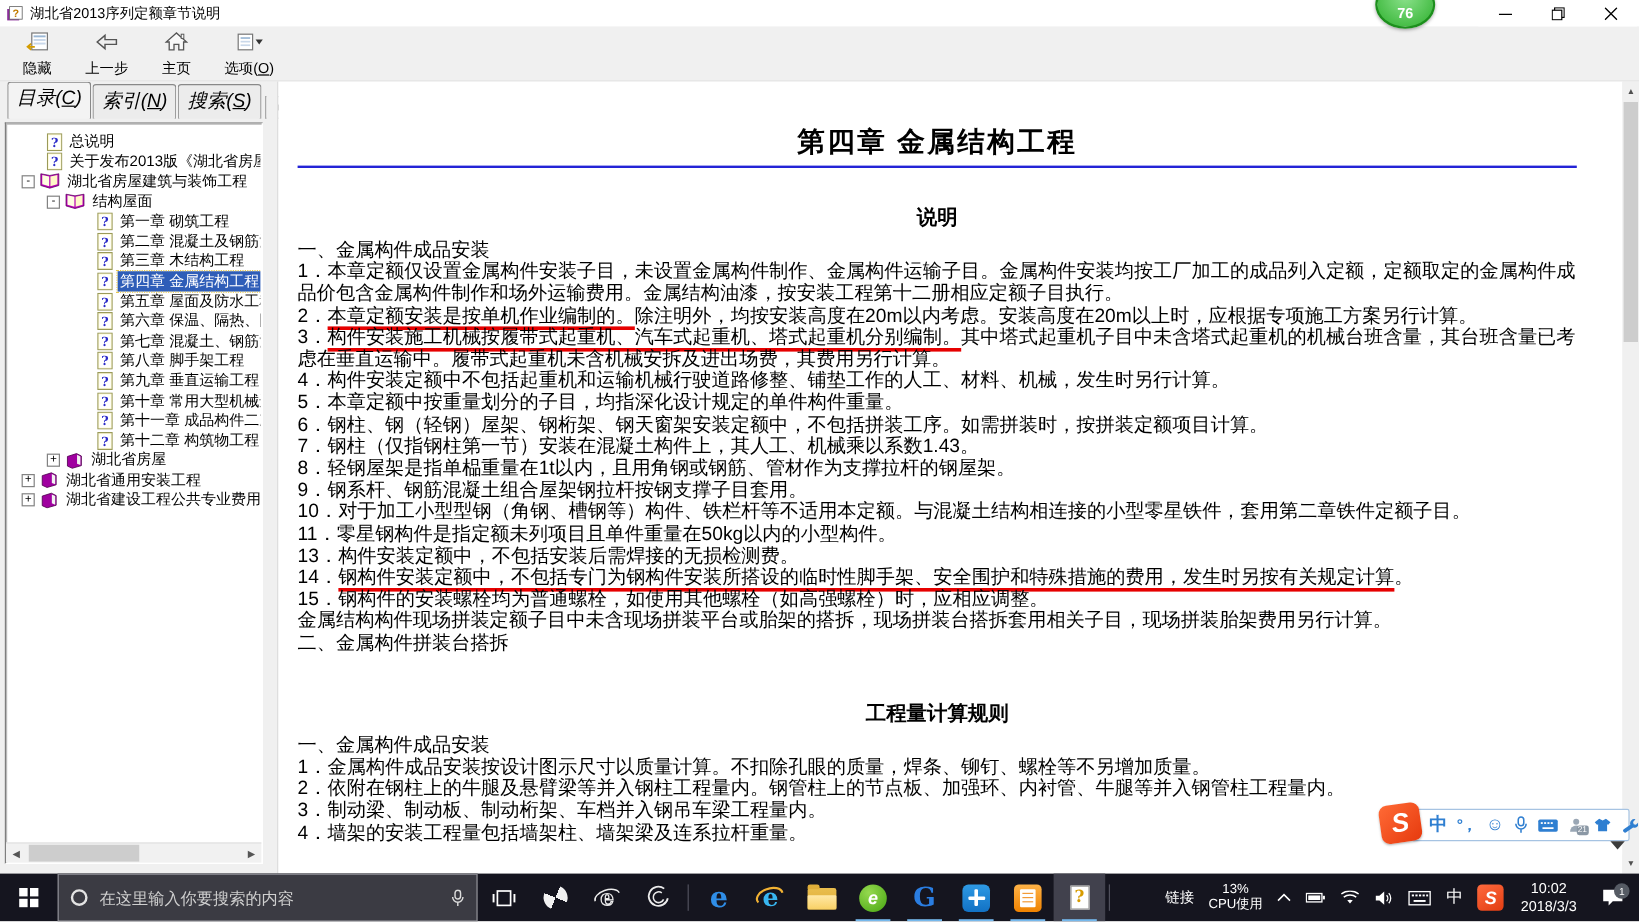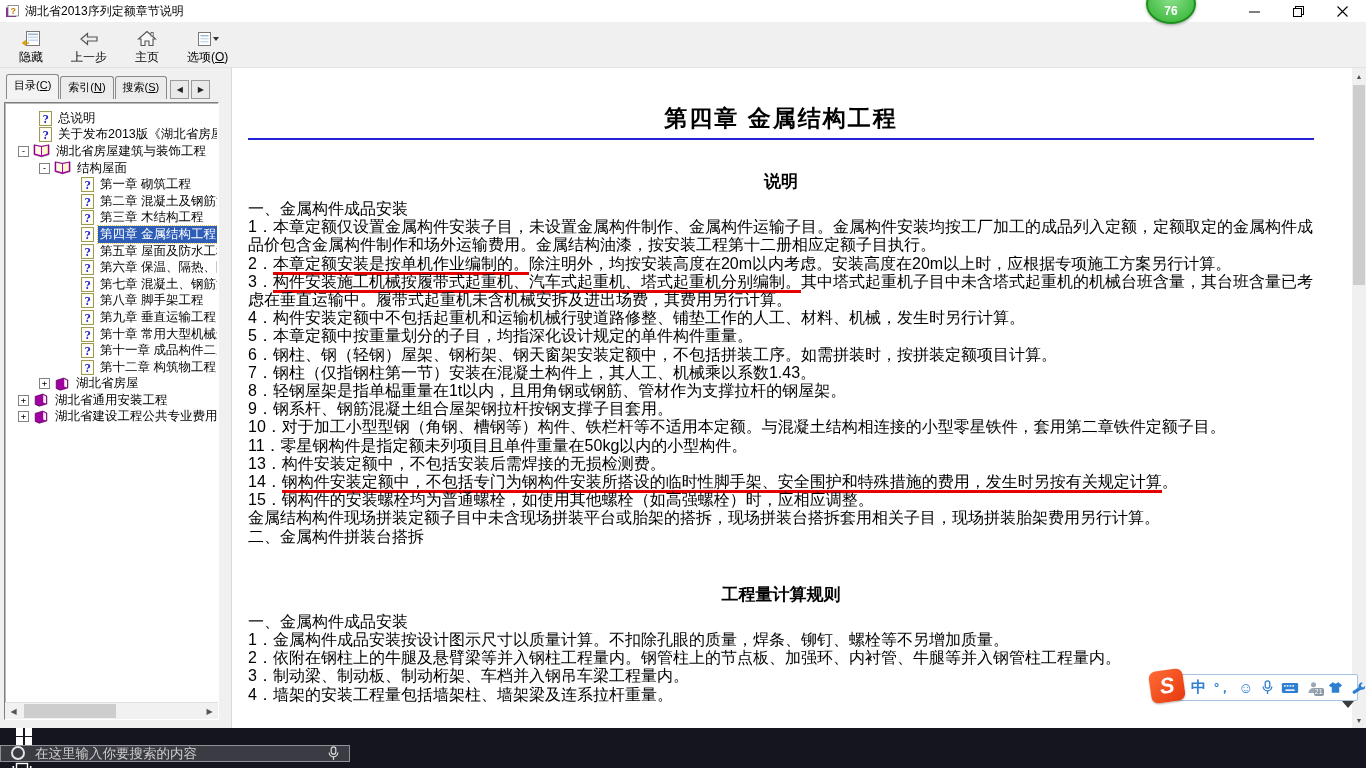--- a/index.html
+++ b/index.html
@@ -12,28 +12,28 @@
 .title-text{font-size:12px;margin-left:5px;}
 .win-controls{position:absolute;right:2px;top:0;height:22px;display:flex;z-index:7;}
 .win-btn{width:44px;height:22px;display:flex;align-items:center;justify-content:center;background:#fff;}
 .badge76{position:absolute;left:1146px;top:-16px;width:50px;height:40px;border-radius:50%;
  background:radial-gradient(circle at 50% 30%,#8ce28c,#2eb02e);border:2px solid #1d8f1d;color:#fff;
  font-weight:bold;font-size:12px;display:flex;align-items:flex-end;justify-content:center;padding-bottom:4px;
  box-shadow:0 1px 3px rgba(0,0,0,.35);z-index:9;}
 
 
 .helpbar{position:absolute;top:22px;left:0;right:0;height:46px;background:#f0f0f0;display:flex;align-items:center;padding-left:8px;border-bottom:1px solid #e2e2e2;}
-.tbtn{height:42px;min-width:46px;padding:2px 7px 0;margin-right:10px;display:flex;flex-direction:column;align-items:center;justify-content:flex-end;font-size:12px;background:transparent;}
+.tbtn{height:42px;min-width:46px;padding:2px 7px 0;margin-right:10px;display:flex;flex-direction:column;align-items:center;justify-content:space-between;font-size:12px;background:transparent;}
 .tb-ic{height:18px;display:flex;align-items:center;justify-content:center;margin-bottom:1px;}
 
 
 .main{position:absolute;top:68px;left:0;right:0;bottom:40px;background:#f0f0f0;}
 .sidebar{position:absolute;left:0;top:0;width:222px;bottom:0;background:#f0f0f0;}
 .tabsrow{position:absolute;left:6px;top:6px;right:2px;height:25px;display:flex;align-items:flex-end;}
-.tab{font-size:11px;padding:3px 7px 4px;border:1px solid #898989;border-bottom:none;border-radius:3px 3px 0 0;background:#ececec;margin-right:1px;white-space:nowrap;}
+.tab{font-size:16px;padding:3px 7px 4px;border:1px solid #898989;border-bottom:none;border-radius:3px 3px 0 0;background:#ececec;margin-right:1px;white-space:nowrap;font-style:italic;}
 .tab.active{background:#f3f3f3;padding-bottom:6px;position:relative;z-index:2;}
 .tab u{text-decoration:underline;}
 .tab-arrow{width:19px;height:19px;border:1px solid #9a9a9a;background:#e9e9e9;font-size:8px;color:#222;display:flex;align-items:center;justify-content:center;margin-left:2px;flex:none;}
 .treebox{position:absolute;left:4px;right:3px;top:34px;bottom:8px;background:#fff;border-top:1px solid #7f7f7f;border-left:1px solid #7f7f7f;border-right:1px solid #fff;border-bottom:1px solid #fff;box-shadow:inset 1px 1px 0 #b9b9b9;overflow:hidden;}
 .tree{position:absolute;inset:2px 1px 18px 1px;overflow:hidden;padding-top:5px;}
 .tree-row{height:16.6px;display:flex;align-items:center;white-space:nowrap;font-size:12.5px;}
 .expander{width:11px;height:11px;border:1px solid #828282;background:#fff;font-size:9px;line-height:9px;display:inline-flex;align-items:center;justify-content:center;margin-right:4px;flex:none;font-family:"DejaVu Sans Mono",monospace;}
 .ticon{margin-right:4px;flex:none;display:inline-flex;align-items:center;}
 .tlabel{padding:0 2px;}
 .tlabel.selected{background:#2e5db8;color:#fff;outline:1px dotted #e6c84f;}
@@ -61,21 +61,21 @@
 .sogou-panel{position:absolute;left:26px;top:2px;right:2px;height:27px;background:#fff;border:1px solid #a6c3e2;border-radius:2px;display:flex;align-items:center;gap:8px;padding:0 6px 0 14px;color:#2f7fd1;}
 .sogou-logo{position:absolute;left:0;top:-2px;width:34px;height:32px;border-radius:7px;background:linear-gradient(140deg,#ff6a35,#e63a0e);transform:rotate(-8deg);color:#fff;font-weight:bold;font-style:italic;font-size:22px;display:flex;align-items:center;justify-content:center;box-shadow:0 1px 2px rgba(0,0,0,.3);z-index:2;}
 .sg-cn{font-size:15px;font-weight:bold;}
 .sg-punct{font-size:13px;font-weight:bold;letter-spacing:-1px;}
 .sg-smile{font-size:15px;line-height:15px;}
 .sg-person{position:relative;display:inline-flex;}
 .sg-badge{position:absolute;right:-4px;bottom:-2px;background:#8b98a5;color:#fff;font-size:7px;line-height:8px;padding:0 1px;border-radius:2px;}
 .sogou-chev{position:absolute;right:6px;top:29px;width:0;height:0;border-left:6px solid transparent;border-right:6px solid transparent;border-top:7px solid #3c3c3c;}
 
 
-.taskbar{position:absolute;left:0;bottom:0;width:1366px;height:40px;background:#15151f;display:flex;align-items:stretch;color:#fff;z-index:10;flex-direction:column;}
+.taskbar{position:absolute;left:0;bottom:0;width:1366px;height:40px;background:#15151f;display:flex;align-items:stretch;color:#fff;z-index:10;}
 .tb-start{width:48px;display:flex;align-items:center;justify-content:center;flex:none;}
 .win-logo{display:grid;grid-template-columns:7.5px 7.5px;grid-template-rows:7.5px 7.5px;gap:1.5px;}
 .win-logo i{background:#fff;}
 .tb-search{width:350px;flex:none;background:#3b3b43;border:1px solid #8f8f96;display:flex;align-items:center;padding:0 10px;gap:10px;}
 .search-ring{width:14px;height:14px;border:2px solid #e3e3e3;border-radius:50%;flex:none;}
 .tb-search input{flex:1;background:transparent;border:none;outline:none;color:#cfcfcf;font-size:13.5px;font-family:inherit;}
 .tb-search input::placeholder{color:#cfcfcf;}
 .tb-btn{width:43px;display:flex;align-items:center;justify-content:center;position:relative;flex:none;}
 .tb-btn.running::after{content:"";position:absolute;left:7px;right:7px;bottom:0;height:2.5px;background:#76b9ed;}
 .tb-btn.active{background:#41414d;}

